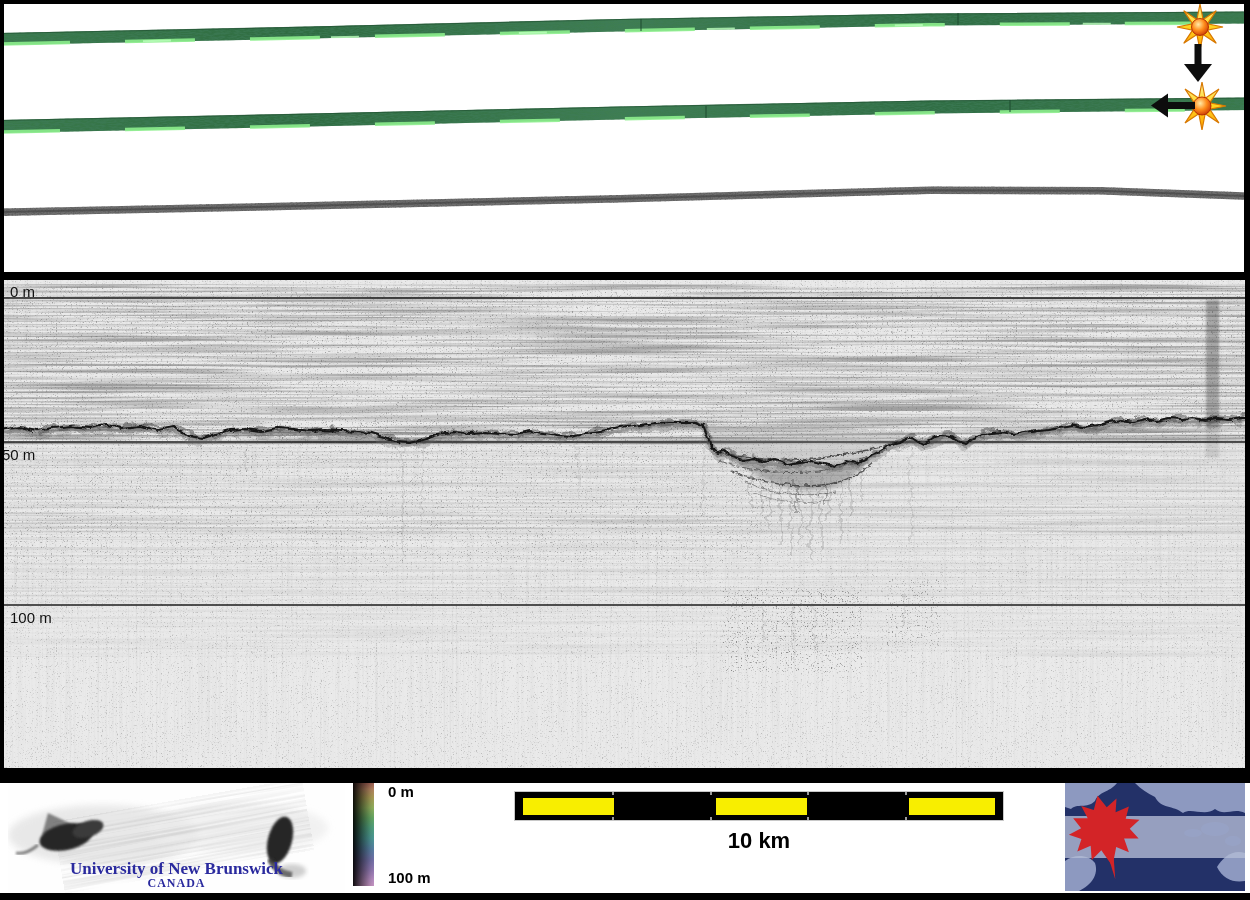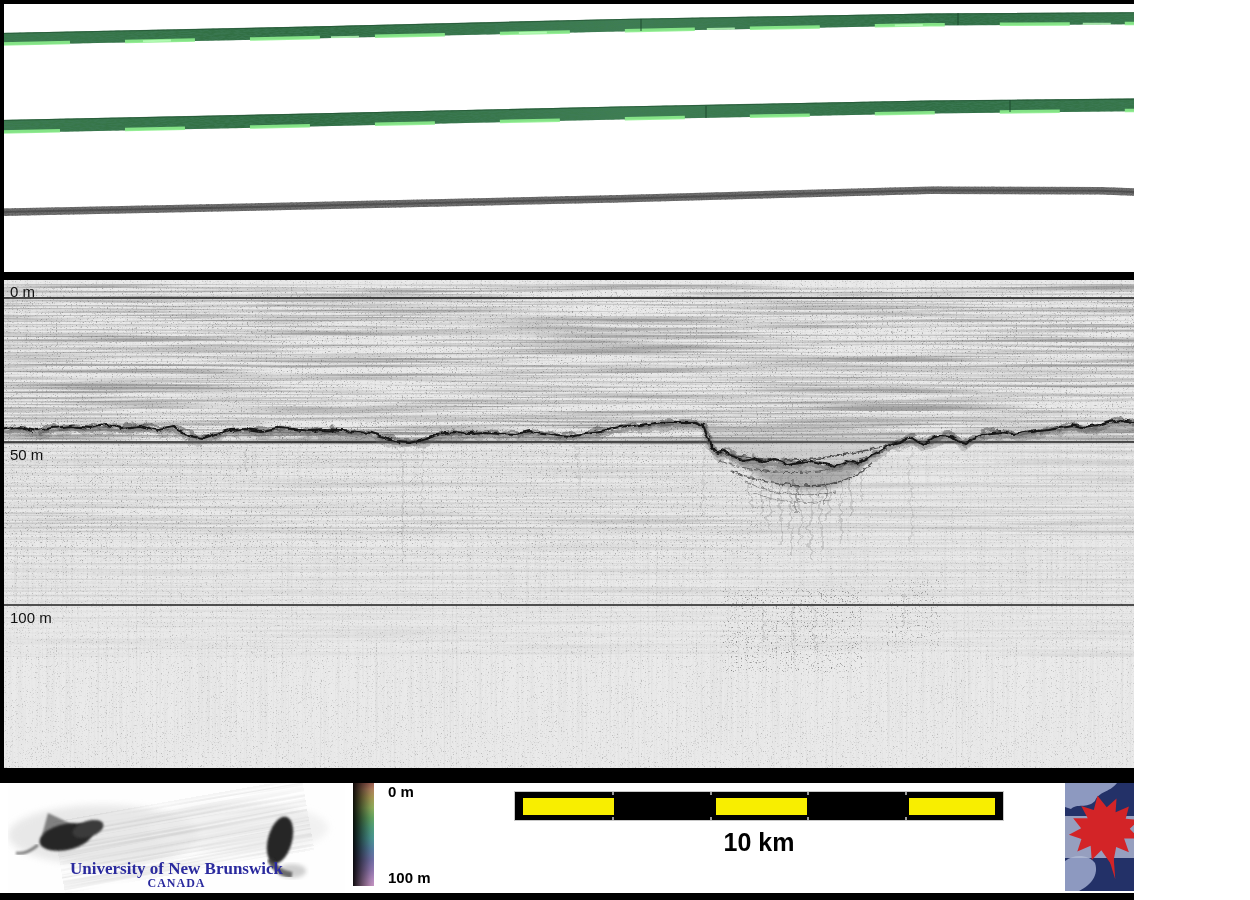--- a/index.html
+++ b/index.html
@@ -1,16 +1,16 @@
 <!DOCTYPE html>
 <html><head>
 <meta charset="utf-8">
 <style>
   html,body{margin:0;padding:0;background:#fff;}
-  .frame{position:relative;width:1134px;height:900px;background:#f0abfc;overflow:hidden;
+  .frame{position:relative;width:1250px;height:900px;background:#f0abfc;overflow:hidden;
          font-family:"Liberation Sans",sans-serif;}
   
   .swath-panel{position:absolute;left:4px;top:4px;width:1242px;height:268px;background:#fff;z-index:1;}
   .echo-panel{position:absolute;left:4px;top:280px;width:1241px;height:488px;background:#eaeaea;z-index:1;}
   .band-main{position:absolute;left:0;top:18px;width:100%;height:127px;
     background:
 . repeating-linear-gradient(180deg,rgba(30,30,30,.30) 0 1.5px,rgba(130,130,130,.16) 1.5px 3px,rgba(235,235,235,0) 3px 5px,rgba(90,90,90,.18) 5px 6.5px,rgba(235,235,235,0) 6.5px 9px),
       repeating-linear-gradient(180deg,rgba(20,20,20,.20) 0 2px,rgba(0,0,0,0) 2px 15px),
       linear-gradient(180deg,rgba(70,70,70,.30) 0,rgba(70,70,70,.12) 10px,rgba(245,245,245,0) 14px,rgba(50,50,50,.26) 28px,rgba(40,40,40,.34) 52px,rgba(60,60,60,.22) 75px,rgba(120,120,120,.12) 100px,rgba(200,200,200,0) 127px);}
   .band-sub{position:absolute;left:0;top:163px;width:100%;height:160px;opacity:.85;
@@ -33,21 +33,21 @@
     font-family:"Liberation Serif",serif;font-weight:700;font-size:12px;color:#2a2a9e;letter-spacing:1px;}
   .colorbar{position:absolute;left:353px;top:15px;width:21px;height:103px;
     background:
       linear-gradient(90deg,rgba(0,0,0,.92),rgba(0,0,0,.45) 45%,rgba(0,0,0,.08) 85%,rgba(0,0,0,0)),
       linear-gradient(180deg,#9b5e52 0%,#b2825f 6%,#a89a54 14%,#8fae5c 24%,#63a663 34%,#4f9f7f 44%,#4b9794 54%,#567fa2 64%,#6f6fa6 74%,#8f77b0 84%,#b68cc0 94%,#c695c2 100%);}
   .cb-label{position:absolute;font-weight:700;font-size:15px;color:#000;}
   .scalebar{position:absolute;left:515px;top:24px;width:488px;height:28px;background:#000;outline:1px solid #c8c8c8;}
   .sb-seg{position:absolute;top:6px;height:17px;background:#f8ee00;}
   .sb-tick{position:absolute;width:2px;height:3px;background:#9a9a9a;}
   .sb-label{position:absolute;left:515px;top:60px;width:488px;text-align:center;
-    font-weight:700;font-size:25px;color:#000;}
+    font-weight:700;font-size:22px;color:#000;}
   .arctic-box{position:absolute;left:1065px;top:15px;width:180px;height:108px;background:#233168;overflow:hidden;}
   .arctic-text{position:absolute;left:38px;top:4px;width:140px;height:90px;line-height:82px;
     font-family:"Liberation Serif",serif;font-style:italic;font-weight:600;font-size:30px;color:#ffffff;}
   .arctic-text::first-letter{font-size:58px;}
   svg{display:block;}
   #art{position:absolute;left:0;top:0;z-index:2;}
   .inner-svg{position:absolute;left:0;top:0;}
 </style>
 </head>
 <body>
@@ -244,21 +244,21 @@
       <g>
         <use href="#sf" stroke="#6e6e6e" stroke-width="7" opacity="0.30" filter="url(#rough2)" transform="translate(0,2)"></use>
         <use href="#sf" stroke="#3c3c3c" stroke-width="3.5" opacity="0.45" filter="url(#rough2)" transform="translate(0,-2)"></use>
         <use href="#sf" stroke="#555555" stroke-width="4" opacity="0.35" filter="url(#rough3)" transform="translate(0,3)"></use>
         <use href="#sf" stroke="#141414" stroke-width="2" filter="url(#rough1)"></use>
       </g>
     </g>
   </svg>
 
   <div class="depth-label" style="left:10px;top:283px;">0 m</div>
-  <div class="depth-label" style="left:10px;top:446px;">50 m</div>
+  <div class="depth-label" style="left:2px;top:446px;">50 m</div>
   <div class="depth-label" style="left:10px;top:609px;">100 m</div>
 
   <div class="footer">
     <div class="footer-white"></div>
 
     <div class="omg-box">
       <svg class="inner-svg" width="337" height="110" viewBox="0 0 337 110">
         <ellipse cx="95" cy="52" rx="95" ry="30" fill="#e3e3e3" filter="url(#blur3)" opacity="0.8"></ellipse>
         <ellipse cx="230" cy="45" rx="90" ry="25" fill="#ececec" filter="url(#blur3)" opacity="0.7"></ellipse>
         <g transform="rotate(-10 180 50)">

